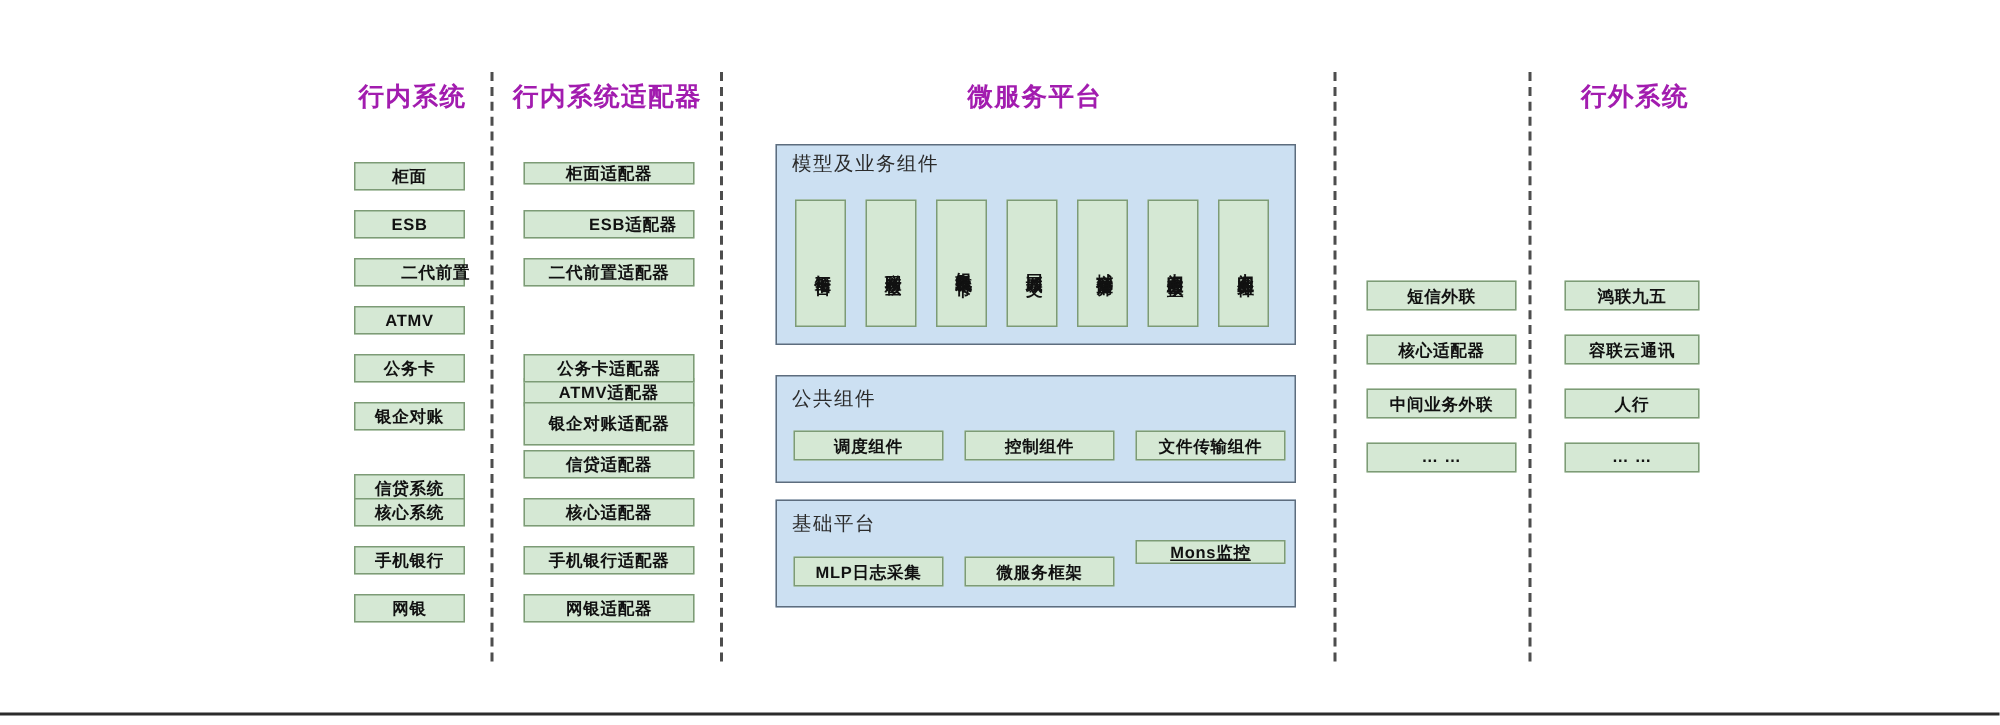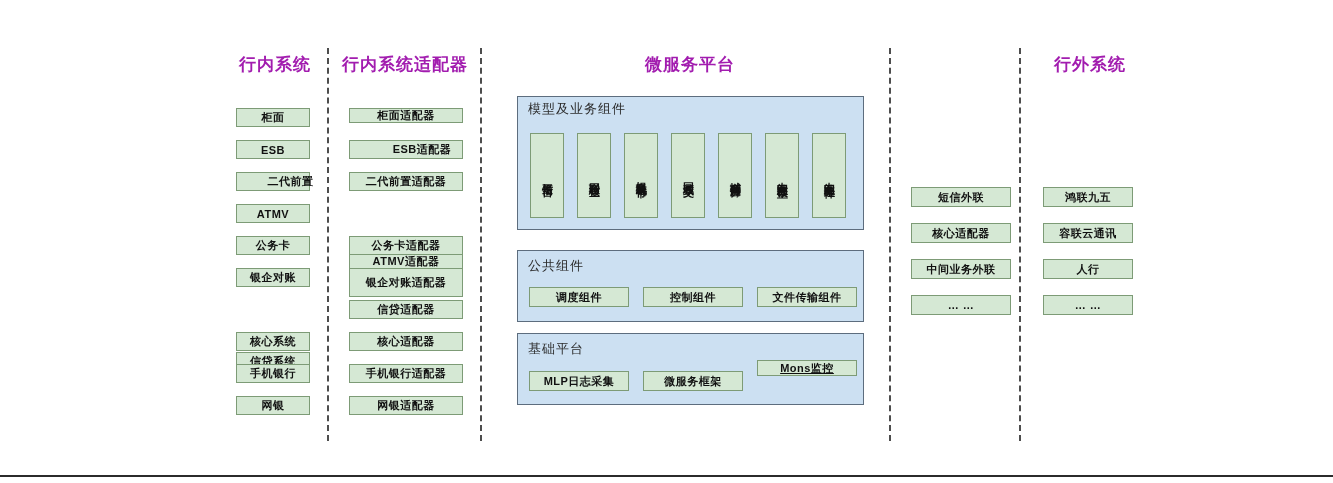--- a/index.html
+++ b/index.html
@@ -90,21 +90,21 @@
     <div class="divider" style="left: 480px; top: 48px; height: 393px;"></div>
     <div class="divider" style="left: 889px; top: 48px; height: 393px;"></div>
     <div class="divider" style="left: 1019px; top: 48px; height: 393px;"></div>
     <div class="col-header" style="left: 225px; top: 53px; width: 100px;">行内系统</div>
     <div class="node" style="left: 236px; top: 108px; width: 74px; height: 19px;">柜面</div>
     <div class="node" style="left: 236px; top: 140px; width: 74px; height: 19px;">ESB</div>
     <div class="node" style="left: 236px; top: 172px; width: 74px; height: 19px; padding-left: 35px;">二代前置</div>
     <div class="node" style="left: 236px; top: 204px; width: 74px; height: 19px;">ATMV</div>
     <div class="node" style="left: 236px; top: 236px; width: 74px; height: 19px;">公务卡</div>
     <div class="node" style="left: 236px; top: 268px; width: 74px; height: 19px;">银企对账</div>
-    <div class="node" style="left: 236px; top: 316px; width: 74px; height: 19px; margin-top: 36px;">信贷系统</div>
+    <div class="node" style="left: 236px; top: 316px; width: 74px; height: 19px;">信贷系统</div>
     <div class="node" style="left: 236px; top: 332px; width: 74px; height: 19px;">核心系统</div>
     <div class="node" style="left: 236px; top: 364px; width: 74px; height: 19px;">手机银行</div>
     <div class="node" style="left: 236px; top: 396px; width: 74px; height: 19px;">网银</div>
     <div class="col-header" style="left: 340px; top: 53px; width: 130px;">行内系统适配器</div>
     <div class="node" style="left: 349px; top: 108px; width: 114px; height: 15px;">柜面适配器</div>
     <div class="node" style="left: 349px; top: 140px; width: 114px; height: 19px; padding-left: 32px;">ESB适配器</div>
     <div class="node" style="left: 349px; top: 172px; width: 114px; height: 19px;">二代前置适配器</div>
     <div class="node" style="left: 349px; top: 204px; width: 114px; height: 19px; margin-top: 48px;">ATMV适配器</div>
     <div class="node" style="left: 349px; top: 236px; width: 114px; height: 19px;">公务卡适配器</div>
     <div class="node" style="left: 349px; top: 268px; width: 114px; height: 29px; text-align: center;">银企对账适配器</div>

